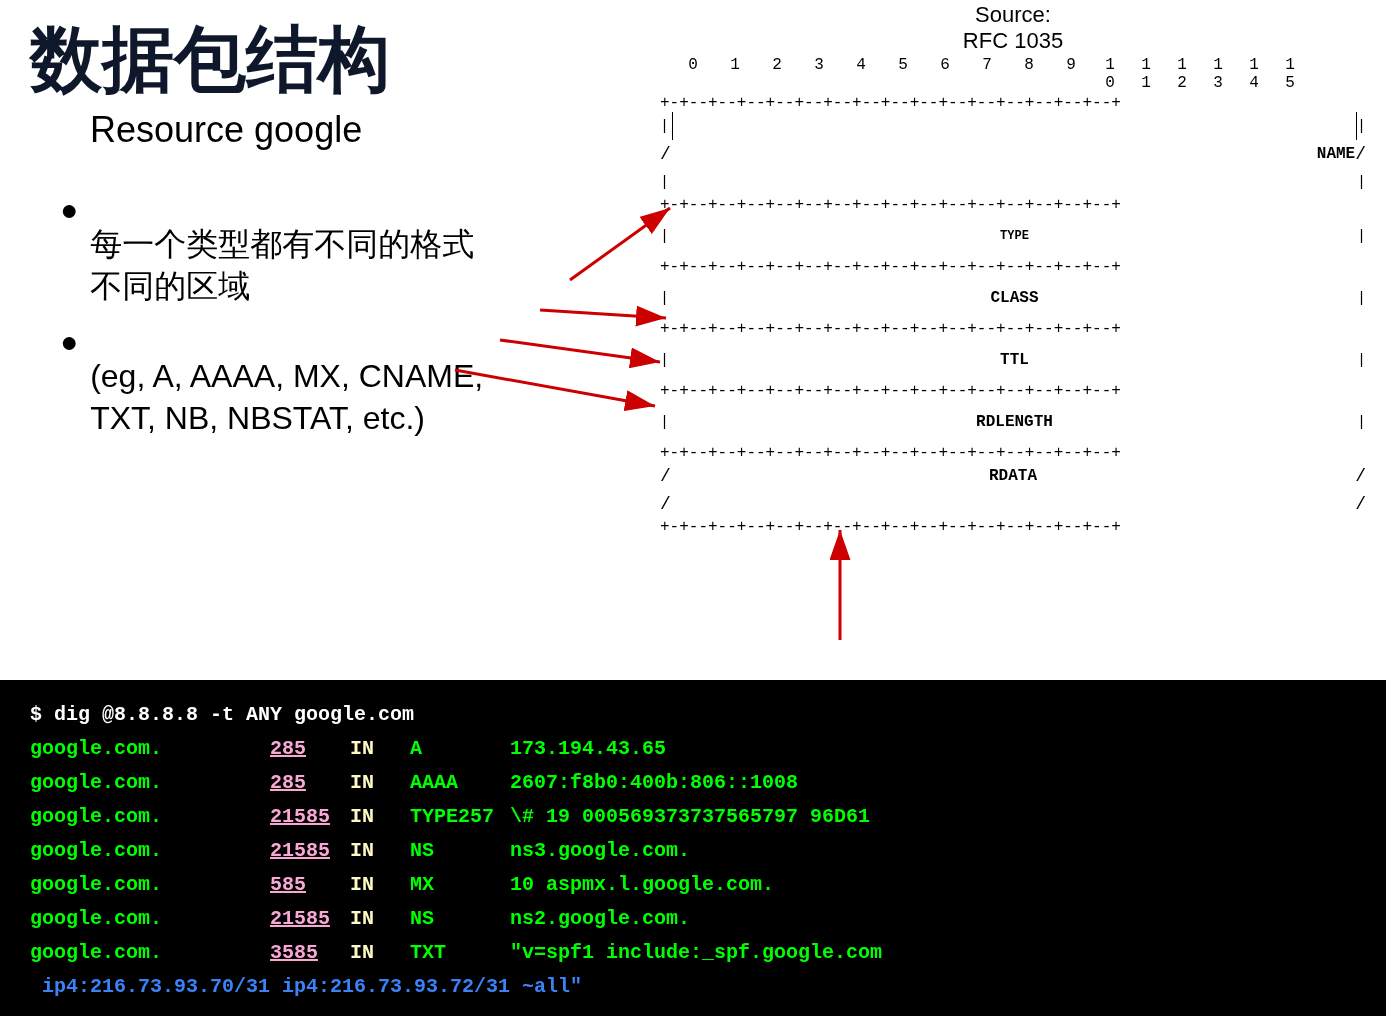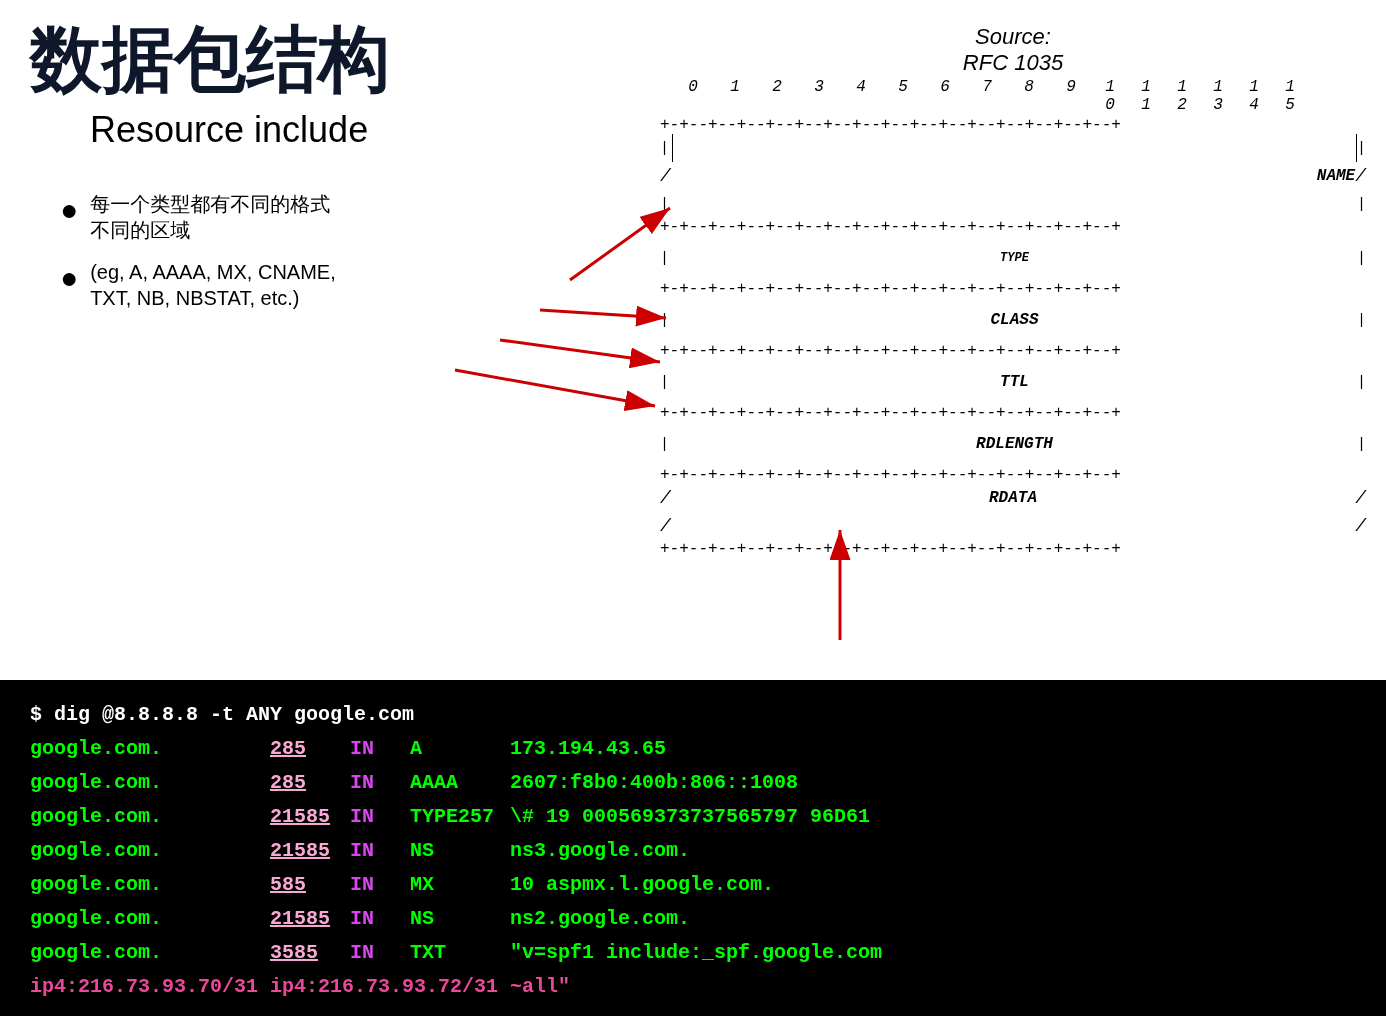--- a/index.html
+++ b/index.html
@@ -57,29 +57,29 @@
     .bullet-dot {
       color: #000;
       font-size: 30px;
       margin-right: 12px;
       margin-top: 2px;
       flex-shrink: 0;
     }
 
     .bullet-text {
       color: #000;
-      font-size: 20px;
+      font-size: 32px;
       line-height: 1.3;
+      margin-top: 33px;
     }
 
     .right-panel {
       flex: 1;
-      padding: 24px 20px 10px 10px;
+      padding: 2px 20px 10px 10px;
       position: relative;
-      font-style: italic;
     }
 
     .diag-line {
       white-space: pre;
       font-family: 'Courier New', monospace;
       font-size: 16px;
       color: #000;
     }
 
     
@@ -97,44 +97,44 @@
       font-weight: bold;
     }
 
     .dns-row {
       display: flex;
       gap: 0;
     }
 
     .col-name { color: #00ff00; width: 240px; font-weight: bold; }
     .col-ttl { color: #f9a8d4; width: 80px; font-weight: bold; text-decoration: underline; }
-    .col-in { color: #d946ef; width: 60px; font-weight: bold; }
+    .col-in { color: #fef9c3; width: 60px; font-weight: bold; }
     .col-type { color: #00ff00; width: 100px; font-weight: bold; }
     .col-data { color: #00ff00; font-weight: bold; }
 
-    .last-line { color: #ec4899; font-weight: bold; margin-top: 0; }
+    .last-line { color: #3b82f6; font-weight: bold; margin-top: 0; margin-left: 12px; }
 
     
     .arrows-svg {
       position: absolute;
       top: 0;
       left: 0;
       width: 1386px;
       height: 680px;
       pointer-events: none;
     }
   </style>
 </head>
 <body>
 
 <div class="top-section">
 
   <div class="left-panel">
     <div class="main-title">数据包结构</div>
-    <div class="subtitle">Resource include</div>
+    <div class="subtitle">Resource google</div>
 
     <ul class="bullet-list">
       <li>
         <span class="bullet-dot">●</span>
         <span class="bullet-text">每一个类型都有不同的格式<br>不同的区域</span>
       </li>
       <li style="margin-top: 10px;">
         <span class="bullet-dot">●</span>
         <span class="bullet-text">(eg, A, AAAA, MX, CNAME,<br>TXT, NB, NBSTAT, etc.)</span>
       </li>

